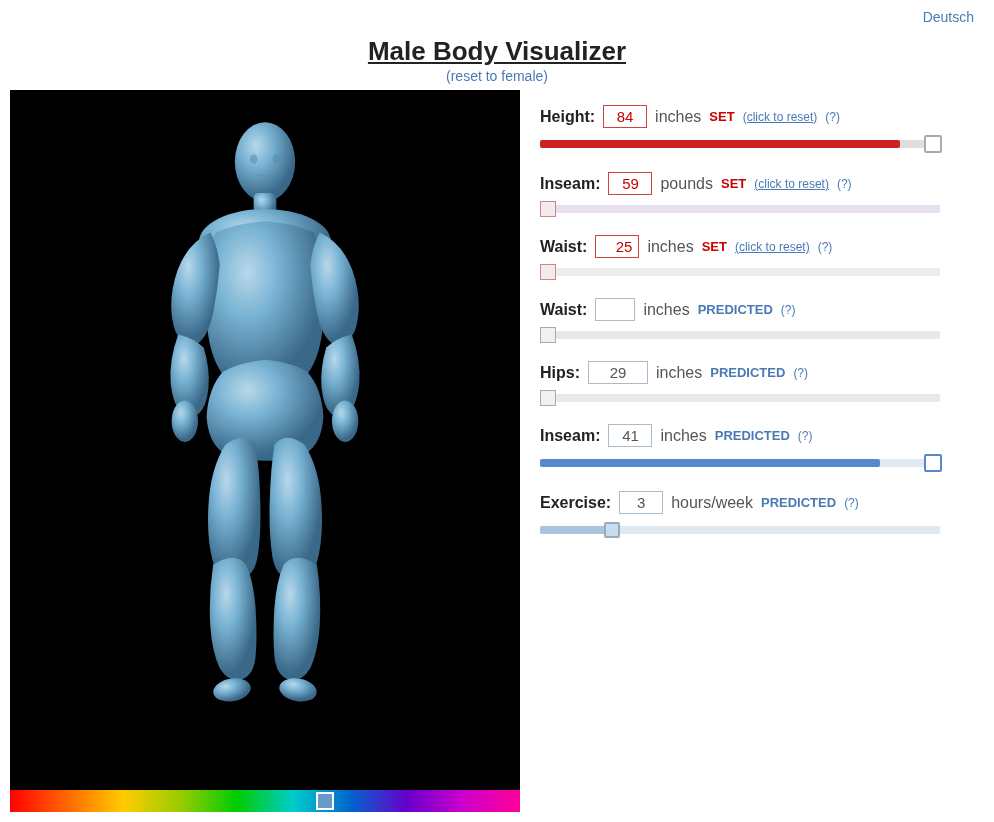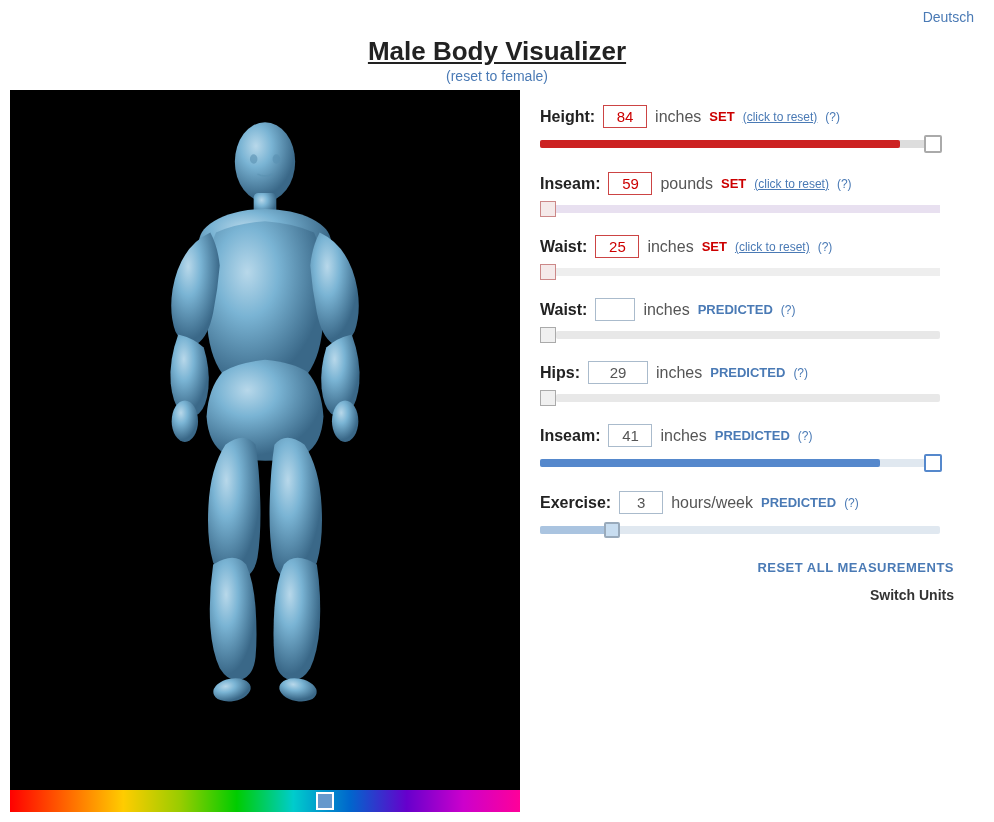--- a/index.html
+++ b/index.html
@@ -379,21 +379,21 @@
         <div class="slider-checkbox"></div>
         <div class="slider-track" style="flex:1; background:#e8e0f0;">
           <div style="height:100%; background:#e8e0f0; width:100%;"></div>
         </div>
       </div>
     </div>
 
     <div class="measurement-row">
       <div class="measurement-label-row">
         <span class="measurement-label">Waist:</span>
-        <input class="measurement-value" type="text" value="25" style="border: 1px solid rgb(204, 68, 68); color: rgb(204, 0, 0); width: 44px; font-size: 15px; text-align: center;">
+        <input class="measurement-value" type="text" value="25" style="border: 1px solid rgb(204, 68, 68); color: rgb(204, 0, 0); width: 44px; font-size: 15px; text-align: right;">
         <span class="measurement-unit">inches</span>
         <span class="status-set">SET</span>
         <a class="reset-link" href="#">(click to reset)</a>
         <a class="help-link" href="#">(?)</a>
       </div>
       <div class="full-slider-row">
         <div class="slider-checkbox"></div>
         <div class="slider-track" style="flex:1; background:#eedddd;">
           <div style="height:100%; background:#eeeeee; width:100%;"></div>
         </div>
@@ -457,19 +457,15 @@
         <a class="help-link" href="#">(?)</a>
       </div>
       <div class="slider-container">
         <div class="slider-track" style="background:#e0e8f0;">
           <div class="slider-fill-light" style="width:18%"></div>
           <div class="slider-thumb slider-thumb-small" style="left:calc(18% - 8px); border-color:#9ab; background:#c8ddf0;"></div>
         </div>
       </div>
     </div>
 
-    <div class="bottom-actions">
-      <a class="reset-all-btn" href="#">RESET ALL MEASUREMENTS</a>
-      <a class="switch-units-btn" href="#">Switch Units</a>
-    </div>
 
   </div>
 </div>
 
 </body></html>

